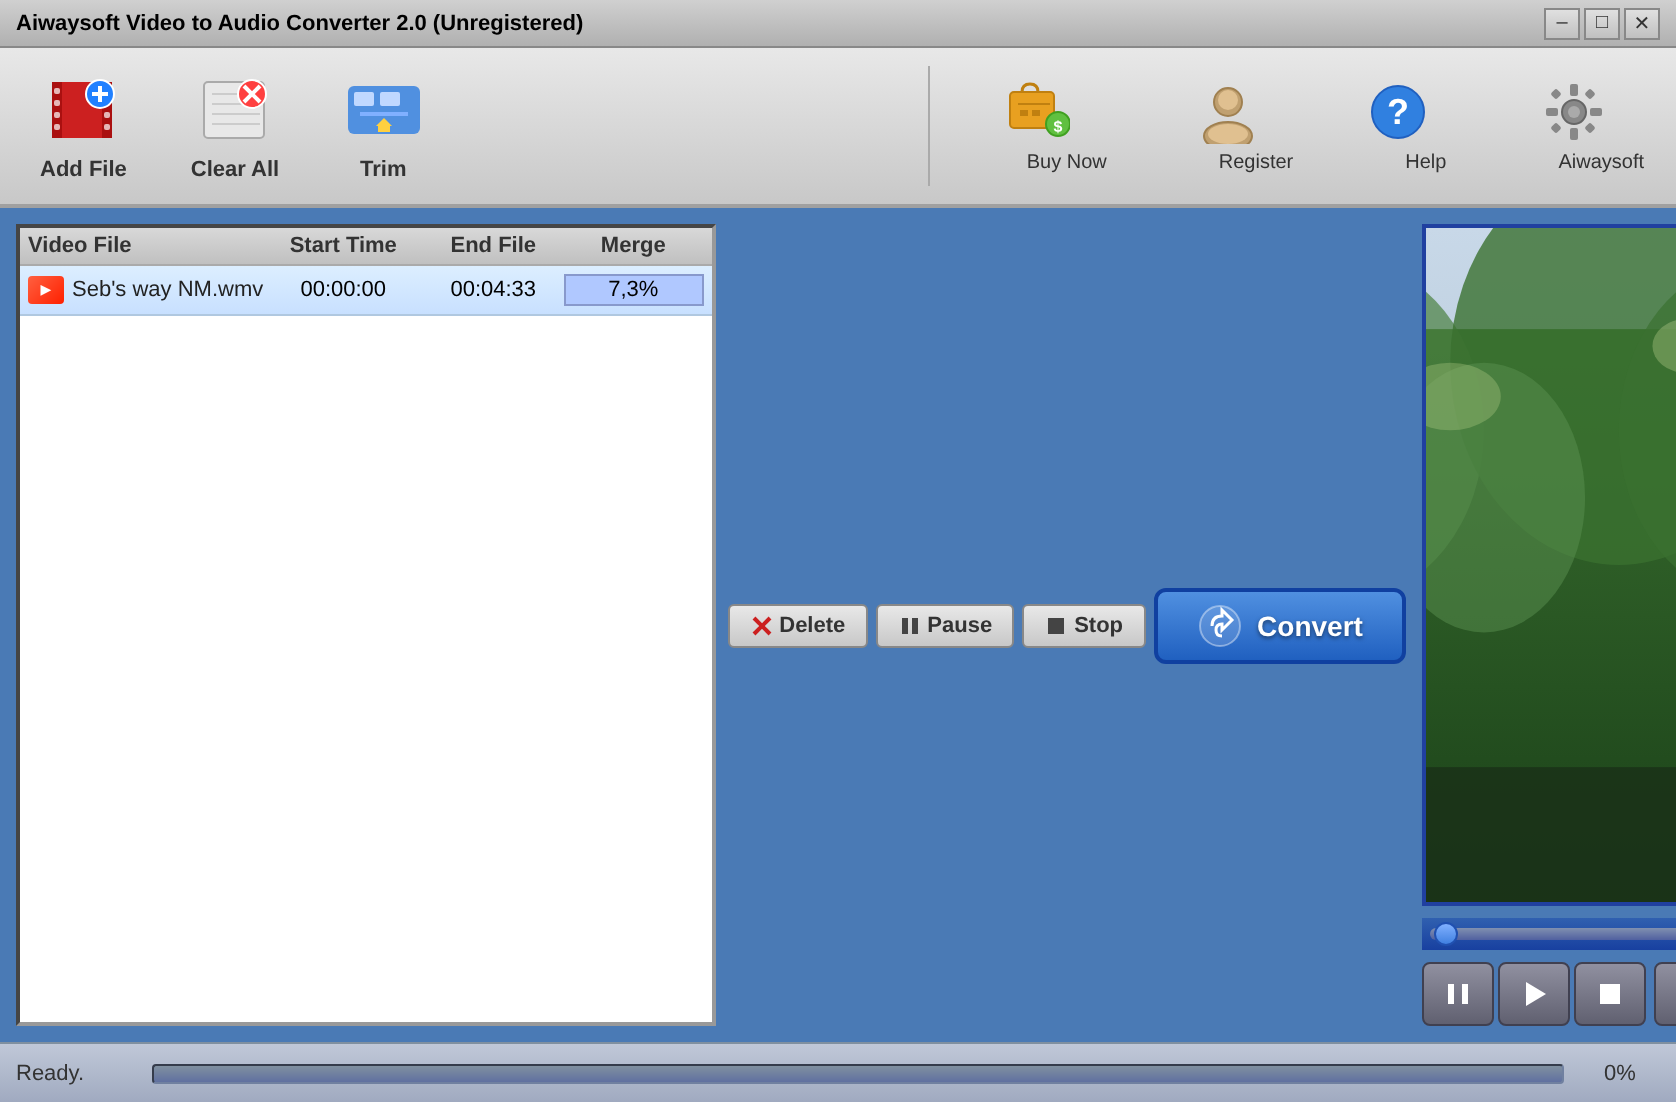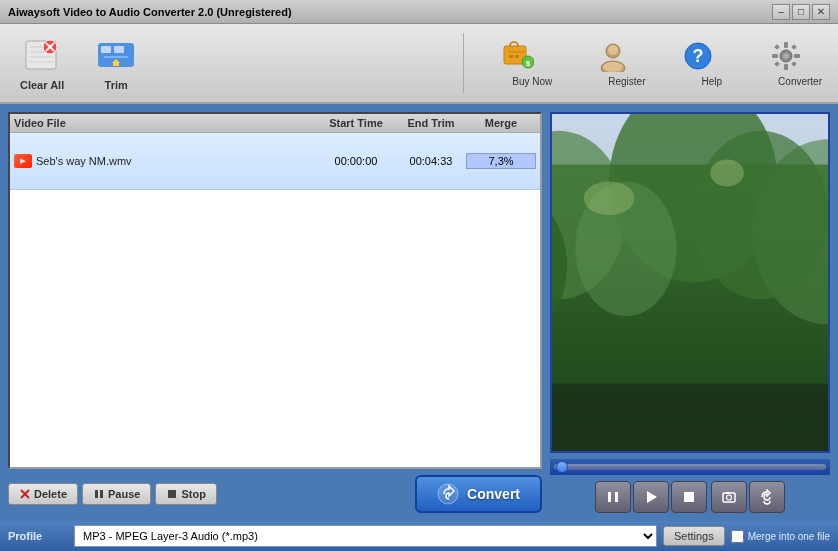--- a/index.html
+++ b/index.html
@@ -119,21 +119,21 @@
       display: flex;
       gap: 8px;
       padding: 8px;
       height: calc(551px - 24px - 80px - 30px);
     }
 
     
     .left-panel {
       flex: 1;
       display: flex;
-      flex-direction: column;
+      flex-direction: row;
       gap: 6px;
     }
 
     
     .file-list-container {
       background: #fff;
       border: 2px inset #999;
       flex: 1;
       overflow: hidden;
     }
@@ -149,21 +149,21 @@
       color: #333;
     }
     .col-video { flex: 1; }
     .col-start { width: 80px; text-align: center; }
     .col-end { width: 70px; text-align: center; }
     .col-status { width: 70px; text-align: center; }
 
     .file-list-row {
       display: flex;
       align-items: center;
-      padding: 20px 4px;
+      padding: 4px 4px;
       background: linear-gradient(to bottom, #dceeff, #c8e0ff);
       border-bottom: 1px solid #b0c8e0;
     }
     .file-row-icon {
       width: 18px;
       height: 14px;
       background: linear-gradient(135deg, #ff6040, #ff2000);
       border-radius: 2px;
       margin-right: 4px;
       display: flex;
@@ -396,20 +396,44 @@
     <div class="title-bar-controls">
       <div class="title-bar-btn">–</div>
       <div class="title-bar-btn">□</div>
       <div class="title-bar-btn">✕</div>
     </div>
   </div>
 
   <div class="toolbar">
     <div class="toolbar-left">
 
+      <div class="toolbar-btn">
+        <div class="toolbar-btn-icon">
+          <svg width="40" height="40" viewBox="0 0 40 40">
+
+            <rect x="4" y="6" width="30" height="28" rx="2" fill="#cc2020"></rect>
+            <rect x="4" y="6" width="5" height="28" fill="#aa1010"></rect>
+            <rect x="29" y="6" width="5" height="28" fill="#aa1010"></rect>
+
+            <rect x="5" y="9" width="3" height="3" rx="1" fill="#fff" opacity="0.7"></rect>
+            <rect x="5" y="15" width="3" height="3" rx="1" fill="#fff" opacity="0.7"></rect>
+            <rect x="5" y="21" width="3" height="3" rx="1" fill="#fff" opacity="0.7"></rect>
+            <rect x="5" y="27" width="3" height="3" rx="1" fill="#fff" opacity="0.7"></rect>
+            <rect x="30" y="9" width="3" height="3" rx="1" fill="#fff" opacity="0.7"></rect>
+            <rect x="30" y="15" width="3" height="3" rx="1" fill="#fff" opacity="0.7"></rect>
+            <rect x="30" y="21" width="3" height="3" rx="1" fill="#fff" opacity="0.7"></rect>
+            <rect x="30" y="27" width="3" height="3" rx="1" fill="#fff" opacity="0.7"></rect>
+
+            <circle cx="28" cy="12" r="7" fill="#2080ff" stroke="white" stroke-width="1"></circle>
+            <line x1="28" y1="8" x2="28" y2="16" stroke="white" stroke-width="2"></line>
+            <line x1="24" y1="12" x2="32" y2="12" stroke="white" stroke-width="2"></line>
+          </svg>
+        </div>
+        <span class="toolbar-btn-label">Add File</span>
+      </div>
 
       <div class="toolbar-btn">
         <div class="toolbar-btn-icon">
           <svg width="40" height="40" viewBox="0 0 40 40">
             <rect x="4" y="6" width="30" height="28" rx="2" fill="#e8e8e8" stroke="#aaa" stroke-width="1"></rect>
             <line x1="8" y1="12" x2="32" y2="12" stroke="#ccc" stroke-width="1"></line>
             <line x1="8" y1="17" x2="32" y2="17" stroke="#ccc" stroke-width="1"></line>
             <line x1="8" y1="22" x2="32" y2="22" stroke="#ccc" stroke-width="1"></line>
             <line x1="8" y1="27" x2="32" y2="27" stroke="#ccc" stroke-width="1"></line>
 
@@ -487,34 +511,34 @@
             <rect x="14" y="2" width="4" height="6" rx="1" fill="#888"></rect>
             <rect x="14" y="24" width="4" height="6" rx="1" fill="#888"></rect>
             <rect x="2" y="14" width="6" height="4" rx="1" fill="#888"></rect>
             <rect x="24" y="14" width="6" height="4" rx="1" fill="#888"></rect>
             <rect x="5" y="5" width="4" height="4" rx="1" fill="#888" transform="rotate(45 7 7)"></rect>
             <rect x="22" y="5" width="4" height="4" rx="1" fill="#888" transform="rotate(45 24 7)"></rect>
             <rect x="5" y="22" width="4" height="4" rx="1" fill="#888" transform="rotate(45 7 24)"></rect>
             <rect x="22" y="22" width="4" height="4" rx="1" fill="#888" transform="rotate(45 24 24)"></rect>
           </svg>
         </div>
-        <span class="toolbar-right-btn-label">Converter</span>
+        <span class="toolbar-right-btn-label">Aiwaysoft</span>
       </div>
     </div>
   </div>
 
   <div class="main-area">
 
     <div class="left-panel">
 
       <div class="file-list-container">
         <div class="file-list-header">
           <span class="file-list-col col-video">Video File</span>
           <span class="file-list-col col-start">Start Time</span>
-          <span class="file-list-col col-end">End Trim</span>
+          <span class="file-list-col col-end">End File</span>
           <span class="file-list-col col-status">Merge</span>
         </div>
 
         <div class="file-list-row">
           <div class="file-row-icon">▶</div>
           <span class="file-row-name">Seb's way NM.wmv</span>
           <span class="file-row-start">00:00:00</span>
           <span class="file-row-end">00:04:33</span>
           <span class="file-row-status">7,3%</span>
         </div>
@@ -636,14 +660,21 @@
   <div class="settings-row">
     <span class="settings-label">Profile</span>
     <select class="profile-select"><option>MP3 - MPEG Layer-3 Audio (*.mp3)</option></select>
     <button class="settings-btn">Settings</button>
     <div class="merge-checkbox-group">
       <input type="checkbox" style="">
       <span class="merge-label">Merge into one file</span>
     </div>
   </div>
 
+  <div class="status-bar">
+    <span class="status-text">Ready.</span>
+    <div class="progress-bar-container">
+      <div class="progress-bar-fill" style="width: 0%"></div>
+    </div>
+    <span class="progress-pct">0%</span>
+  </div>
 
 </div>
 
 </body></html>

